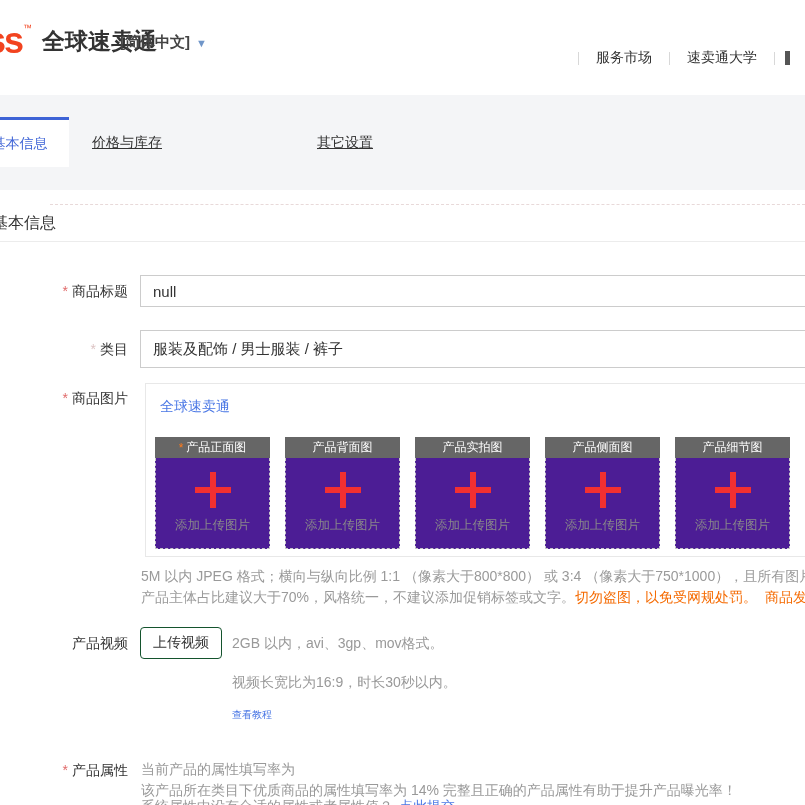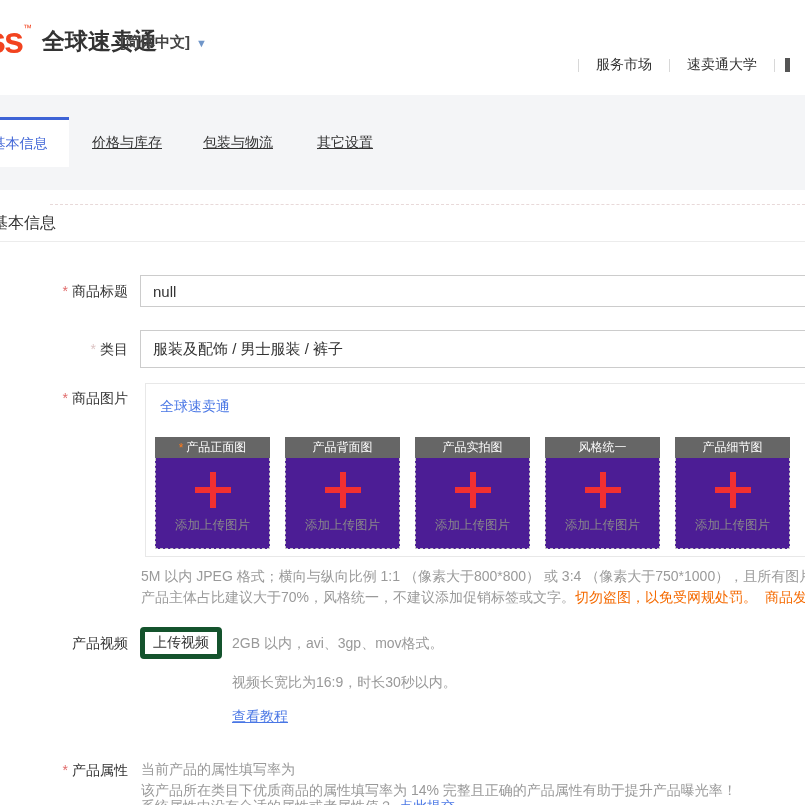--- a/index.html
+++ b/index.html
@@ -9,21 +9,21 @@
     background:#fff; color:#333;
     font-family:"Liberation Sans","DejaVu Sans",sans-serif;
   }
   
   .logo { position:absolute; top:20px; left:-14px; white-space:nowrap; }
   .logo-ss { font-size:36px; font-weight:700; color:#f2431f; letter-spacing:-2px; }
   .logo-tm { font-size:9px; color:#f2431f; vertical-align:22px; margin-left:1px; }
   .logo-cn { font-size:23px; font-weight:600; color:#333; margin-left:10px; vertical-align:4px; }
   .lang { position:absolute; top:33px; left:120px; font-size:15px; font-weight:700; color:#444; cursor:pointer; }
   .lang .chev { font-size:11px; color:#7096c9; margin-left:6px; font-weight:400; }
-  .topnav { position:absolute; top:56px; left:578px; display:flex; align-items:center; white-space:nowrap; }
+  .topnav { position:absolute; top:49px; left:578px; display:flex; align-items:center; white-space:nowrap; }
   .topnav .sep { width:1px; height:13px; background:#d8d8d8; }
   .topnav a { font-size:14px; color:#333; text-decoration:none; margin:0 17px; cursor:pointer; }
   .nav-frag { width:5px; height:14px; background:#555; margin-left:10px; }
   
   .band { position:absolute; top:95px; left:0; width:805px; height:95px; background:#f4f5f7; }
   .tabbar { position:absolute; top:22px; left:0; width:805px; height:50px; }
   .tab-active {
     position:absolute; left:-30px; top:0; width:99px; height:50px; background:#fff;
     border-top:3px solid #3d63d6; color:#3d63d6; font-size:14px;
     display:flex; align-items:center; justify-content:center; cursor:pointer;
@@ -63,26 +63,26 @@
   .plus-icon::after  { content:""; position:absolute; left:15px; top:0; width:6px; height:36px; background:#f23030; }
   .slot-add { font-size:12.5px; color:#8a8a8a; }
   .note { position:absolute; left:141px; width:664px; font-size:14px; color:#9a9a9a; white-space:nowrap; overflow:hidden; }
   .note1 { top:568px; }
   .note2 { top:589px; }
   .warn { color:#f56a00; }
   .warn-link { color:#f56a00; margin-left:8px; text-decoration:none; cursor:pointer; }
   
   .video-btn {
     position:absolute; top:627px; left:140px; width:82px; height:32px;
-    border:5px solid #14532d; border-radius:4px; background:#fff; font-size:14px; color:#333;
+    border:1px solid #14532d; border-radius:4px; background:#fff; font-size:14px; color:#333;
     font-family:inherit; cursor:pointer;
   }
   .vhint { position:absolute; left:232px; font-size:14px; color:#999; white-space:nowrap; }
   .vhint1 { top:635px; } .vhint2 { top:674px; }
-  .tutorial { position:absolute; top:708px; left:232px; font-size:14px; color:#4a77e5; text-decoration:underline; cursor:pointer; }
+  .tutorial { position:absolute; top:708px; left:232px; font-size:10px; color:#4a77e5; cursor:pointer; }
   
   .attr-line { position:absolute; left:141px; width:664px; font-size:14px; color:#999; white-space:nowrap; overflow:hidden; }
   .attr1 { top:761px; } .attr2 { top:782px; } .attr3 { top:798px; }
   .submit-link { color:#4a77e5; text-decoration:none; margin-left:6px; cursor:pointer; }
 </style>
 </head>
 <body>
 
 <div class="page">
 
@@ -100,21 +100,20 @@
     <span class="sep"></span>
     <span class="nav-frag"></span>
   </div>
 
   <div class="band">
     <div class="tabbar">
       <div class="tab-active">
         <span>基本信息</span>
       </div>
       <div class="tab tab2">价格与库存</div>
-      <div class="tab tab3">包装与物流</div>
       <div class="tab tab4">其它设置</div>
     </div>
   </div>
 
   <div class="dash-divider"></div>
   <div class="section-title">基本信息</div>
   <div class="section-underline"></div>
 
   <div class="flabel" style="top:283px;">
     <span class="req">*</span><span>商品标题</span>
@@ -155,21 +154,21 @@
         <div class="slot-head">
             <span>产品实拍图</span>
           </div>
         <div class="slot-body">
           <div class="plus-icon"></div>
           <div class="slot-add">添加上传图片</div>
         </div>
       </div>
       <div class="slot">
         <div class="slot-head">
-            <span>风格统一</span>
+            <span>产品侧面图</span>
           </div>
         <div class="slot-body">
           <div class="plus-icon"></div>
           <div class="slot-add">添加上传图片</div>
         </div>
       </div>
       <div class="slot">
         <div class="slot-head">
             <span>产品细节图</span>
           </div>

